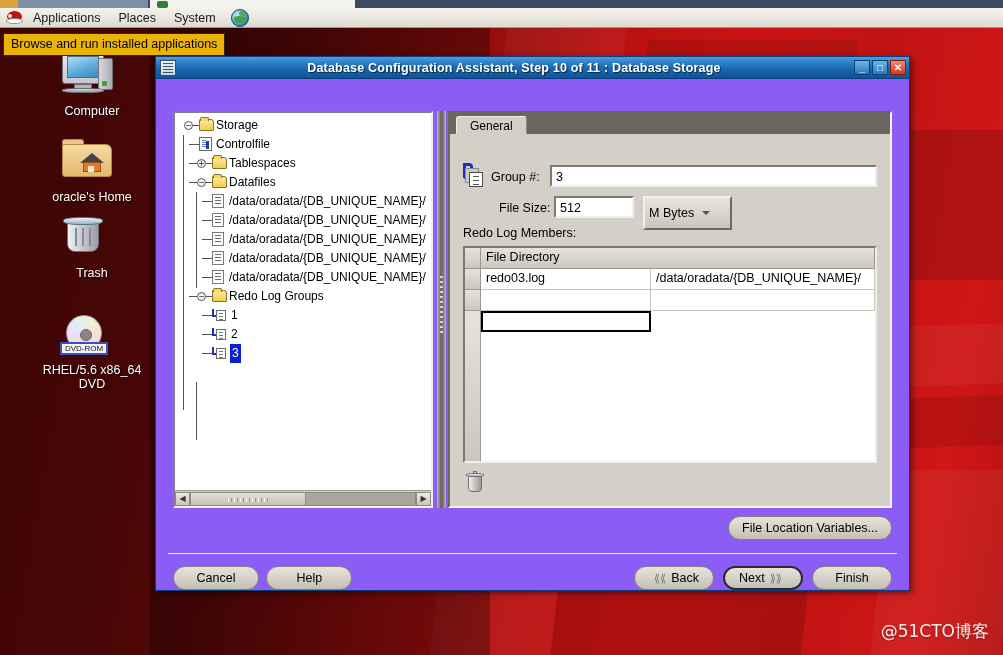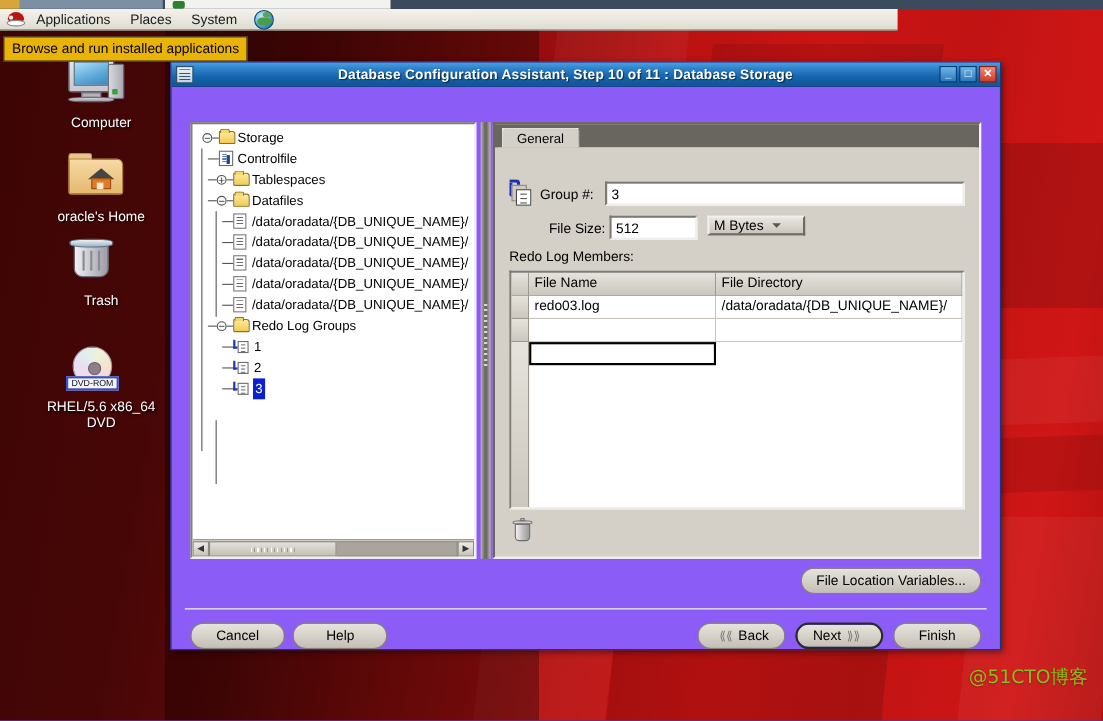--- a/index.html
+++ b/index.html
@@ -30,21 +30,21 @@
     background:#3b4a5c;
     z-index:60;
   }
   #sliver .s1{position:absolute;left:0;top:0;width:18px;height:8px;background:#d8a43c;}
   #sliver .s2{position:absolute;left:18px;top:0;width:130px;height:8px;background:#7d8fa3;}
   #sliver .s3{position:absolute;left:150px;top:0;width:205px;height:8px;background:#f2f2ef;}
   #sliver .s4{position:absolute;left:157px;top:1px;width:11px;height:7px;background:#2f7f2f;border-radius:2px;}
   #sliver .s5{position:absolute;left:355px;top:0;width:648px;height:8px;background:#3b4a5c;}
 
   #panel{
-    position:absolute; left:0; top:8px; width:816px; height:20px;
+    position:absolute; left:0; top:8px; width:1003px; height:20px;
     background:linear-gradient(180deg,#f4f2ec 0%,#e9e7df 50%,#dedbd0 100%);
     border-bottom:1px solid #9a968c;
     display:flex; align-items:center; z-index:55;
   }
   .panel-menu{
     font-size:12.5px; color:#1a1a1a; padding:2px 9px; cursor:default;
   }
   .redhat-logo{
     width:17px;height:15px;margin-left:6px;margin-right:1px;position:relative;
   }
@@ -278,21 +278,21 @@
   .grpicon-big .gb-arrow:before{content:"";position:absolute;left:-3px;top:-3px;width:7px;height:4px;
     border-top:3px solid #1a30b8;border-right:3px solid #1a30b8;border-top-right-radius:4px;}
 
   .fld-label{ font-size:12.5px; color:#000; }
   .textfield{
     background:#fff; border:2px solid; border-color:#7d7a73 #f0eeea #f0eeea #7d7a73;
     font-size:12.5px; padding:2px 4px; color:#000; font-family:"Liberation Sans",sans-serif;
     height:22px; line-height:16px; overflow:hidden; white-space:nowrap;
   }
   .combo{
-    height:18px; background:linear-gradient(180deg,#e8e5de,#cac6bd);
+    height:34px; background:linear-gradient(180deg,#e8e5de,#cac6bd);
     border:2px solid; border-color:#f2f0ec #6e6a63 #6e6a63 #f2f0ec;
     font-size:12.5px; padding:2px 4px; display:flex;align-items:center;
     cursor:pointer;
   }
   .combo .arrow{ width:0;height:0;border:4px solid transparent;border-top-color:#555;margin-top:4px;margin-left:8px;}
 
   
   #tablewrap{
     position:absolute; left:10px; top:112px; right:10px; bottom:40px;
     background:#fff; border:2px solid; border-color:#7d7a73 #f0eeea #f0eeea #7d7a73;
@@ -333,21 +333,21 @@
 
   #btnrow{ position:absolute; left:93px; top:437px; }
   #btnright{ position:absolute; right:17px; top:437px; }
   #divider{ position:absolute; left:12px; right:12px; top:474px; height:1px;
     background:#a9a59d; border-bottom:1px solid #f0eee9; }
   #navleft{ position:absolute; left:17px; top:487px; }
   #navright{ position:absolute; right:17px; top:487px; display:flex; gap:9px; }
   .chev{ font-size:11px; color:#7a7a7a; margin:0 5px; }
 
   #watermark{
-    position:absolute; right:14px; bottom:28px; color:#84cc16; font-size:17px;
+    position:absolute; right:14px; bottom:12px; color:#ffffff; font-size:17px;
     font-family:"DejaVu Sans",sans-serif; z-index:30; opacity:.92;
     text-shadow:0 1px 2px rgba(0,0,0,.35);
   }
 </style>
 </head>
 <body>
 
 <div id="desktop">
   <div class="shape" style="left:470px;top:0;width:120px;height:655px;background:rgba(255,255,255,.045);transform:skewX(-7deg);"></div>
   <div class="shape" style="left:640px;top:40px;width:210px;height:120px;background:rgba(0,0,0,.10);transform:skewX(-8deg);"></div>
@@ -567,21 +567,20 @@
           <span class="arrow"></span>
         </div>
 
         <div style="position:absolute;left:10px;top:92px;" class="fld-label">Redo Log Members:</div>
 
         <div id="tablewrap">
           <div id="tablefill"></div>
 
           <div class="trow">
             <div class="rowhdr"></div>
-            <div class="hcell c1">File Name</div>
             <div class="hcell c2">File Directory</div>
           </div>
 
           <div class="trow">
             <div class="rowhdr"></div>
             <div class="dcell c1">redo03.log</div>
             <div class="dcell c2">/data/oradata/{DB_UNIQUE_NAME}/</div>
           </div>
 
           <div class="trow">

